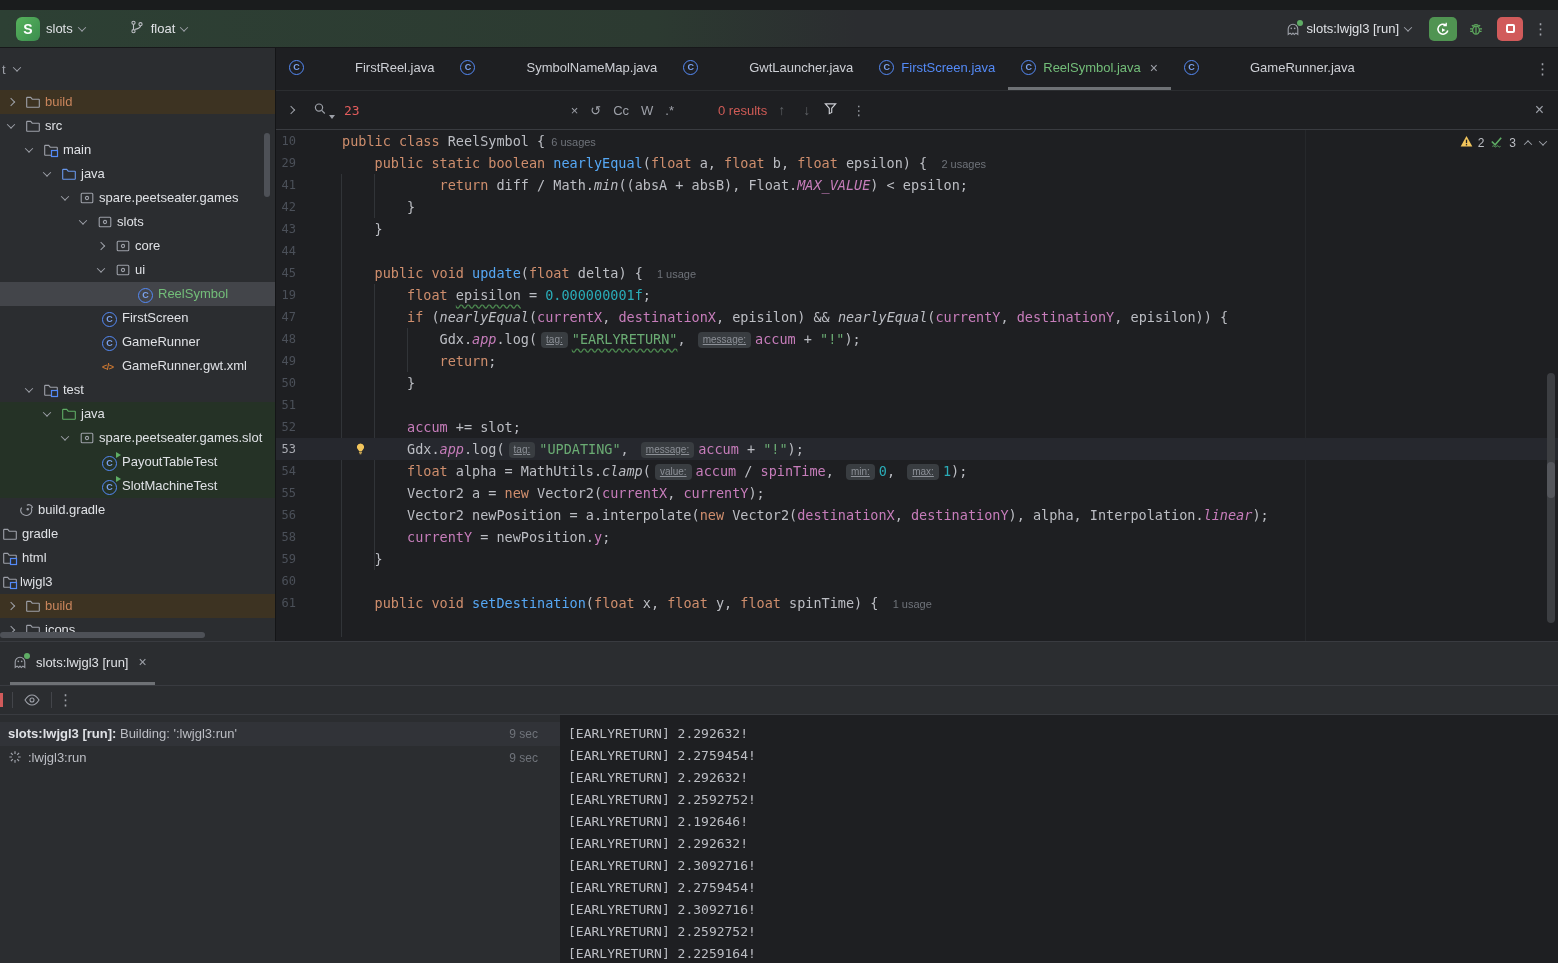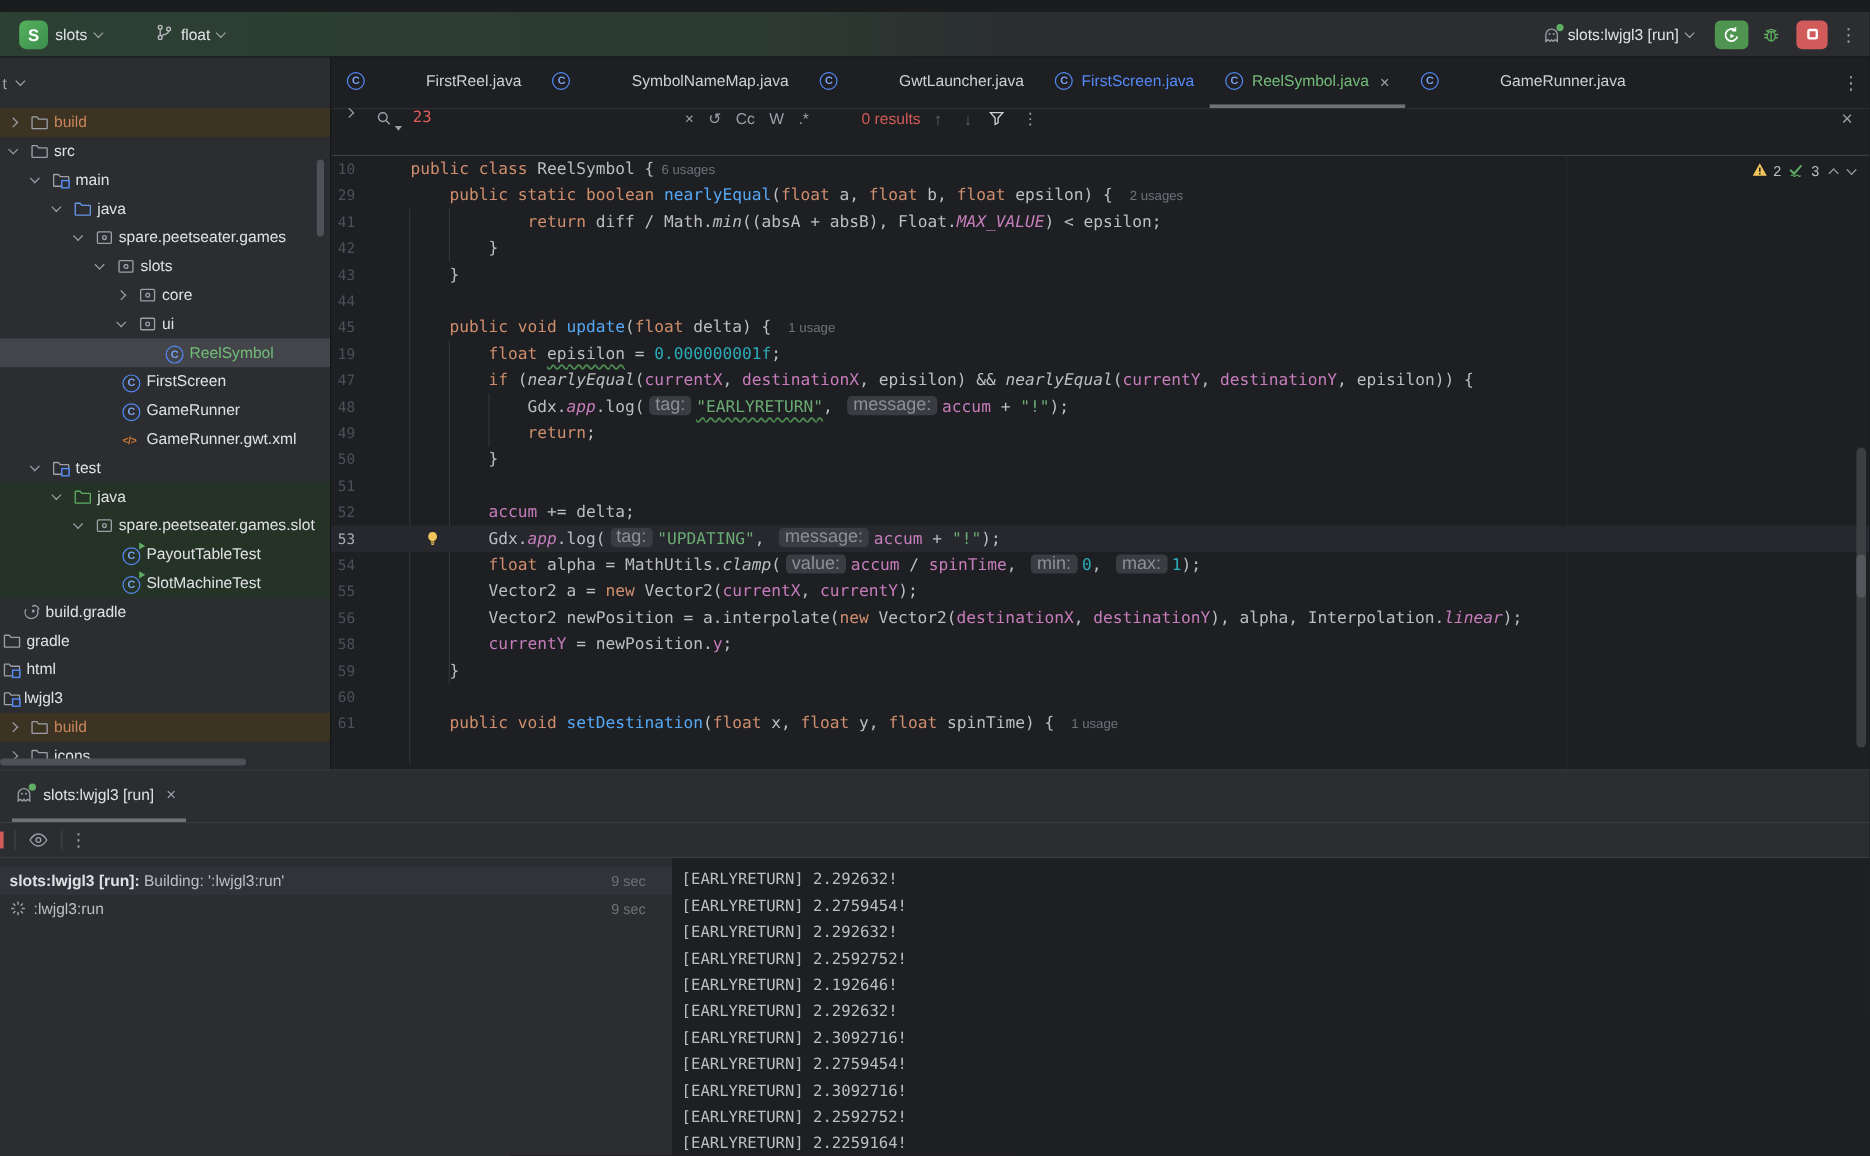--- a/index.html
+++ b/index.html
@@ -57,21 +57,21 @@
   
   .editor-col { flex:1; display:flex; flex-direction:column; background:#1e1f22; }
   .tabbar { height:43px; display:flex; align-items:stretch; border-bottom:1px solid #2b2d30; padding-right:8px; }
   .tab { display:flex; align-items:center; gap:7px; padding:0 13px; font-size:13px;
          border-bottom:3px solid transparent; }
   .tab.active { border-bottom-color:#6e7175; }
   .tlab.normal { color:#ced0d6;margin-left:44px; } .tlab.modified { color:#548af7; } .tlab.new { color:#73bd79; }
   .tclose { color:#9da0a8; font-size:14px; margin-left:2px; }
   .tabbar .kebab { margin-left:auto; align-self:center; }
   
-  .findbar { height:39px; display:flex; align-items:flex-start; border-bottom:1px solid #393b40;
+  .findbar { height:39px; display:flex; align-items:center; border-bottom:1px solid #393b40;
              font-size:13px; color:#9da0a8; padding-left:12px; }
   .findbar .magwrap { position:relative; margin-left:18px; }
   .magcaret { position:absolute; right:-7px; bottom:1px; width:0; height:0; border-left:3.5px solid transparent;
               border-right:3.5px solid transparent; border-top:4px solid #9da0a8; }
   .query { font-family:"DejaVu Sans Mono", monospace; color:#e35d5d; margin-left:16px; font-size:13px; }
   .fspacer { width:205px; }
   .fico { padding:0 6px; color:#9da0a8; font-size:13px; }
   .fresults { color:#cf5b56; margin-left:38px; }
   .farrow { font-size:14px; color:#5e6165; padding:0 7px; margin-left:4px; }
   .findbar .close-r { margin-left:auto; margin-right:14px; color:#9da0a8; font-size:16px; }
@@ -83,22 +83,22 @@
             line-height:22px; vertical-align:top; }
   .cl .ct { display:inline-block; margin-left:46px; line-height:22px; vertical-align:top; }
   .cl.cur { background:#26282e; }
   .cl.cur .ln { color:#a9abb2; }
   .tk.d { color:#bcbec4; } .tk.k { color:#cf8e6d; } .tk.m { color:#56a8f5; }
   .tk.s { color:#6aab73; } .tk.n { color:#2aacb8; } .tk.f { color:#c77dbb; }
   .tk.cf { color:#c77dbb; font-style:italic; } .tk.st { color:#bcbec4; font-style:italic; }
   .tk.sq { text-decoration:underline; text-decoration-style:wavy; text-decoration-color:#4c8a50;
            text-decoration-skip-ink:none; text-underline-offset:4px; }
   .chip { display:inline-block; background:#393d41; color:#8c9097; border-radius:4px; padding:0 5px;
-          font-size:15px; height:16px; line-height:16px; margin:0 4px; vertical-align:1px;
-          font-family:"Liberation Sans", sans-serif; }
+          font-size:10px; height:16px; line-height:16px; margin:0 4px; vertical-align:1px;
+          font-family:"Liberation Sans", sans-serif;text-decoration:underline; }
   .uhint { color:#6f737a; font-size:11px; font-family:"Liberation Sans", sans-serif; margin-left:6px;margin-top:16px; }
   .bulb { position:absolute; left:78px; top:4px; }
   .iguide { position:absolute; width:1px; background:#313438; }
   .marginline { position:absolute; left:1029px; top:0; bottom:0; width:1px; background:#26282b; }
   .insp { position:absolute; top:4px; right:12px; display:flex; align-items:center; gap:5px;
           font-size:12px; color:#bcbec4; font-family:"Liberation Sans", sans-serif; }
   .insp .farrow { padding:0 3px; }
   .escroll { position:absolute; right:3px; top:243px; width:8px; height:250px; background:#3c3e42; border-radius:4px; }
   .escroll .seg { position:absolute; left:0; top:89px; width:8px; height:36px; background:#54565b; border-radius:4px; }
   
@@ -410,21 +410,21 @@
           <div class="cl"><span class="ln">42</span><span class="ct"><span class="tk d">        }</span></span></div>
           <div class="cl"><span class="ln">43</span><span class="ct"><span class="tk d">    }</span></span></div>
           <div class="cl"><span class="ln">44</span><span class="ct"></span></div>
           <div class="cl"><span class="ln">45</span><span class="ct"><span class="tk d">    </span><span class="tk k">public void </span><span class="tk m">update</span><span class="tk d">(</span><span class="tk k">float</span><span class="tk d"> delta) { </span><span class="uhint">1 usage</span></span></div>
           <div class="cl"><span class="ln">19</span><span class="ct"><span class="tk d">        </span><span class="tk k">float</span><span class="tk d"> </span><span class="tk d sq">episilon</span><span class="tk d"> = </span><span class="tk n">0.000000001f</span><span class="tk d">;</span></span></div>
           <div class="cl"><span class="ln">47</span><span class="ct"><span class="tk d">        </span><span class="tk k">if</span><span class="tk d"> (</span><span class="tk st">nearlyEqual</span><span class="tk d">(</span><span class="tk f">currentX</span><span class="tk d">, </span><span class="tk f">destinationX</span><span class="tk d">, episilon) &amp;&amp; </span><span class="tk st">nearlyEqual</span><span class="tk d">(</span><span class="tk f">currentY</span><span class="tk d">, </span><span class="tk f">destinationY</span><span class="tk d">, episilon)) {</span></span></div>
           <div class="cl"><span class="ln">48</span><span class="ct"><span class="tk d">            Gdx.</span><span class="tk cf">app</span><span class="tk d">.log(</span><span class="chip">tag:</span><span class="tk s sq">"EARLYRETURN"</span><span class="tk d">, </span><span class="chip">message:</span><span class="tk f">accum</span><span class="tk d"> + </span><span class="tk s">"!"</span><span class="tk d">);</span></span></div>
           <div class="cl"><span class="ln">49</span><span class="ct"><span class="tk d">            </span><span class="tk k">return</span><span class="tk d">;</span></span></div>
           <div class="cl"><span class="ln">50</span><span class="ct"><span class="tk d">        }</span></span></div>
           <div class="cl"><span class="ln">51</span><span class="ct"></span></div>
-          <div class="cl"><span class="ln">52</span><span class="ct"><span class="tk d">        </span><span class="tk f">accum</span><span class="tk d"> += delta;</span></span></div>
+          <div class="cl"><span class="ln">52</span><span class="ct"><span class="tk d">        </span><span class="tk f">accum</span><span class="tk d"> += slot;</span></span></div>
           <div class="cl cur"><span class="ln">53</span><span class="ct"><span class="tk d">        Gdx.</span><span class="tk cf">app</span><span class="tk d">.log(</span><span class="chip">tag:</span><span class="tk s">"UPDATING"</span><span class="tk d">, </span><span class="chip">message:</span><span class="tk f">accum</span><span class="tk d"> + </span><span class="tk s">"!"</span><span class="tk d">);</span></span><span class="bulb"><svg width="13" height="13" viewBox="0 0 14 14">
                 <path d="M7 1.5a4 4 0 0 1 2.2 7.3c-.4.3-.7.7-.7 1.2H5.5c0-.5-.3-.9-.7-1.2A4 4 0 0 1 7 1.5z" fill="#f2c55c"></path>
                 <rect x="5.3" y="10.6" width="3.4" height="1.1" rx=".5" fill="#f2c55c"></rect>
                 <rect x="5.8" y="12.2" width="2.4" height="1" rx=".5" fill="#f2c55c"></rect>
               </svg></span></div>
           <div class="cl"><span class="ln">54</span><span class="ct"><span class="tk d">        </span><span class="tk k">float</span><span class="tk d"> alpha = MathUtils.</span><span class="tk st">clamp</span><span class="tk d">(</span><span class="chip">value:</span><span class="tk f">accum</span><span class="tk d"> / </span><span class="tk f">spinTime</span><span class="tk d">, </span><span class="chip">min:</span><span class="tk n">0</span><span class="tk d">, </span><span class="chip">max:</span><span class="tk n">1</span><span class="tk d">);</span></span></div>
           <div class="cl"><span class="ln">55</span><span class="ct"><span class="tk d">        Vector2 a = </span><span class="tk k">new</span><span class="tk d"> Vector2(</span><span class="tk f">currentX</span><span class="tk d">, </span><span class="tk f">currentY</span><span class="tk d">);</span></span></div>
           <div class="cl"><span class="ln">56</span><span class="ct"><span class="tk d">        Vector2 newPosition = a.interpolate(</span><span class="tk k">new</span><span class="tk d"> Vector2(</span><span class="tk f">destinationX</span><span class="tk d">, </span><span class="tk f">destinationY</span><span class="tk d">), alpha, Interpolation.</span><span class="tk cf">linear</span><span class="tk d">);</span></span></div>
           <div class="cl"><span class="ln">58</span><span class="ct"><span class="tk d">        </span><span class="tk f">currentY</span><span class="tk d"> = newPosition.</span><span class="tk f">y</span><span class="tk d">;</span></span></div>
           <div class="cl"><span class="ln">59</span><span class="ct"><span class="tk d">    }</span></span></div>

